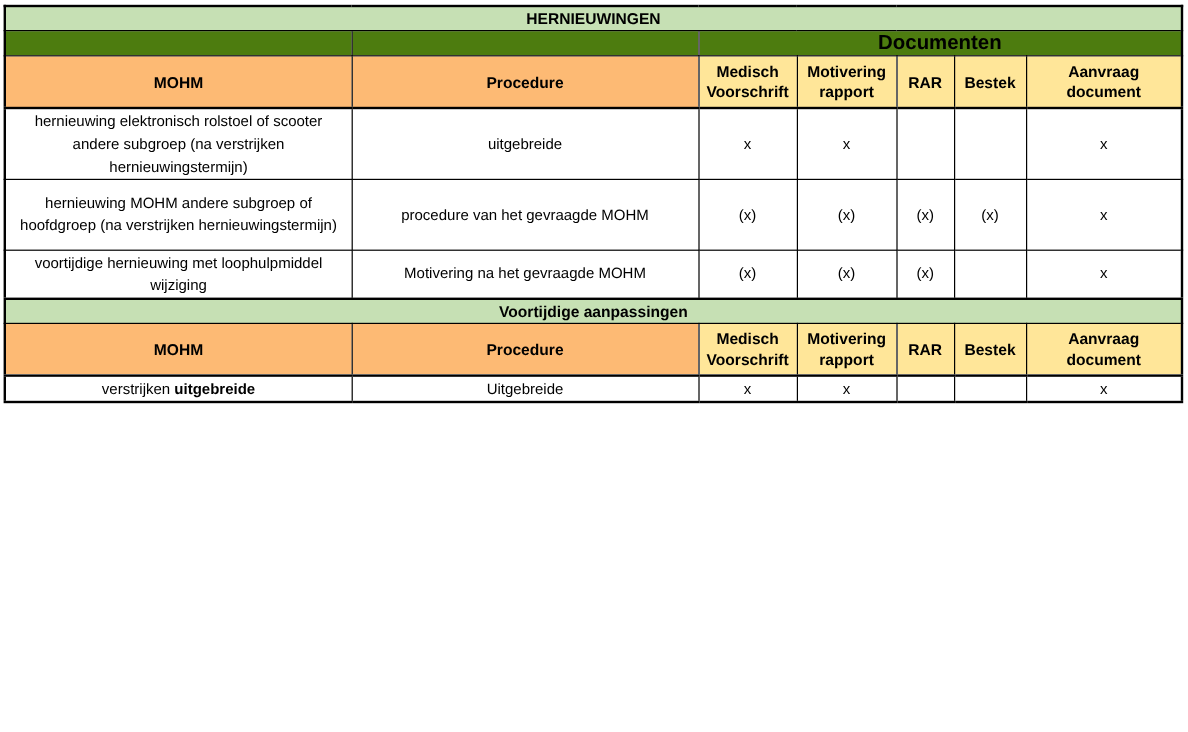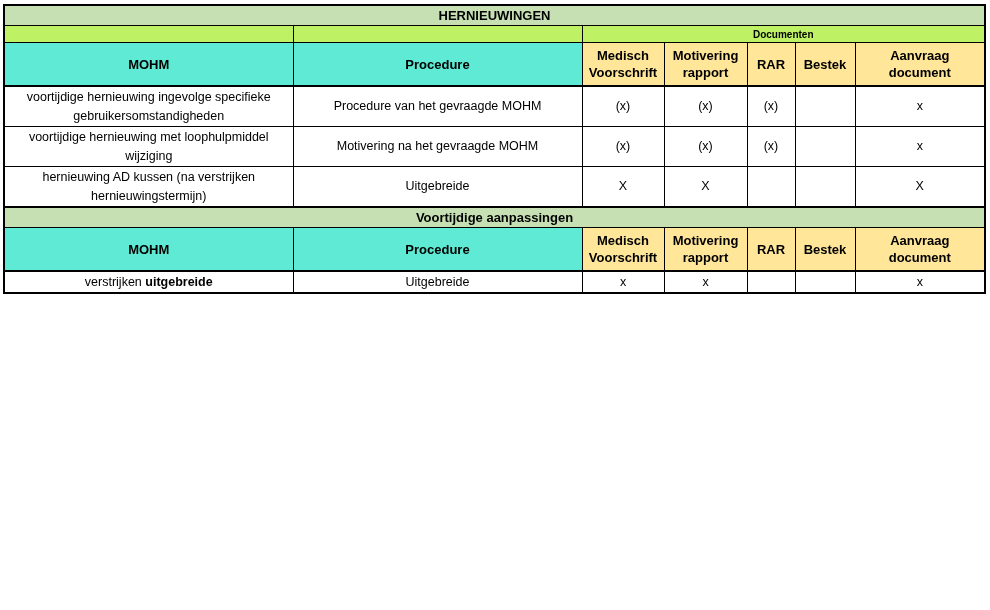--- a/index.html
+++ b/index.html
@@ -30,34 +30,34 @@
   
   tr.sect td {
     background: #C6E0B4;
     font-weight: bold;
     font-size: 13px;
     height: 19px;
   }
   tr.sect2 td { border-top-width: 2px; }
   
   tr.dochead td {
-    background: #bef264;
+    background: #4d7c0f;
     font-weight: bold;
-    font-size: 10px;
+    font-size: 17px;
     height: 16px;
   }
   
   tr.colhead td {
     height: 42px;
     font-weight: bold;
     font-size: 13px;
     line-height: 17px;
     border-bottom-width: 2px;
   }
-  tr.colhead td.blue { background: #5eead4; }
+  tr.colhead td.blue { background: #fdba74; }
   tr.colhead td.gold { background: #FFE699; white-space: pre-line; }
   
   tr.data td {
     background: #ffffff;
     font-size: 12.5px;
     line-height: 19px;
   }
   tr.data td.h2 { height: 39px; }
   tr.data td.h3 { height: 58px; }
   tr.data td.h1 { height: 20px; }
@@ -98,45 +98,45 @@
 Voorschrift</td>
       <td class="gold">Motivering
 rapport</td>
       <td class="gold">RAR</td>
       <td class="gold">Bestek</td>
       <td class="gold">Aanvraag
 document</td>
     </tr>
 
     <tr class="data">
-      <td class="h2">voortijdige hernieuwing ingevolge specifieke gebruikersomstandigheden</td>
-      <td>Procedure van het gevraagde MOHM</td>
+      <td class="h3">hernieuwing elektronisch rolstoel of scooter andere subgroep (na verstrijken hernieuwingstermijn)</td>
+      <td>uitgebreide</td>
+      <td>x</td>
+      <td>x</td>
+      <td></td>
+      <td></td>
+      <td>x</td>
+    </tr>
+    <tr class="data">
+      <td class="h3">hernieuwing MOHM andere subgroep of hoofdgroep (na verstrijken hernieuwingstermijn)</td>
+      <td>procedure van het gevraagde MOHM</td>
       <td>(x)</td>
       <td>(x)</td>
       <td>(x)</td>
-      <td></td>
+      <td>(x)</td>
       <td>x</td>
     </tr>
     <tr class="data">
       <td class="h2">voortijdige hernieuwing met loophulpmiddel wijziging</td>
       <td>Motivering na het gevraagde MOHM</td>
       <td>(x)</td>
       <td>(x)</td>
       <td>(x)</td>
       <td></td>
       <td>x</td>
-    </tr>
-    <tr class="data">
-      <td class="h2">hernieuwing AD kussen (na verstrijken hernieuwingstermijn)</td>
-      <td>Uitgebreide</td>
-      <td>X</td>
-      <td>X</td>
-      <td></td>
-      <td></td>
-      <td>X</td>
     </tr>
 
     <tr class="sect sect2">
       <td colspan="7">Voortijdige aanpassingen</td>
     </tr>
 
     <tr class="colhead">
       <td class="blue">MOHM</td>
       <td class="blue">Procedure</td>
       <td class="gold">Medisch

